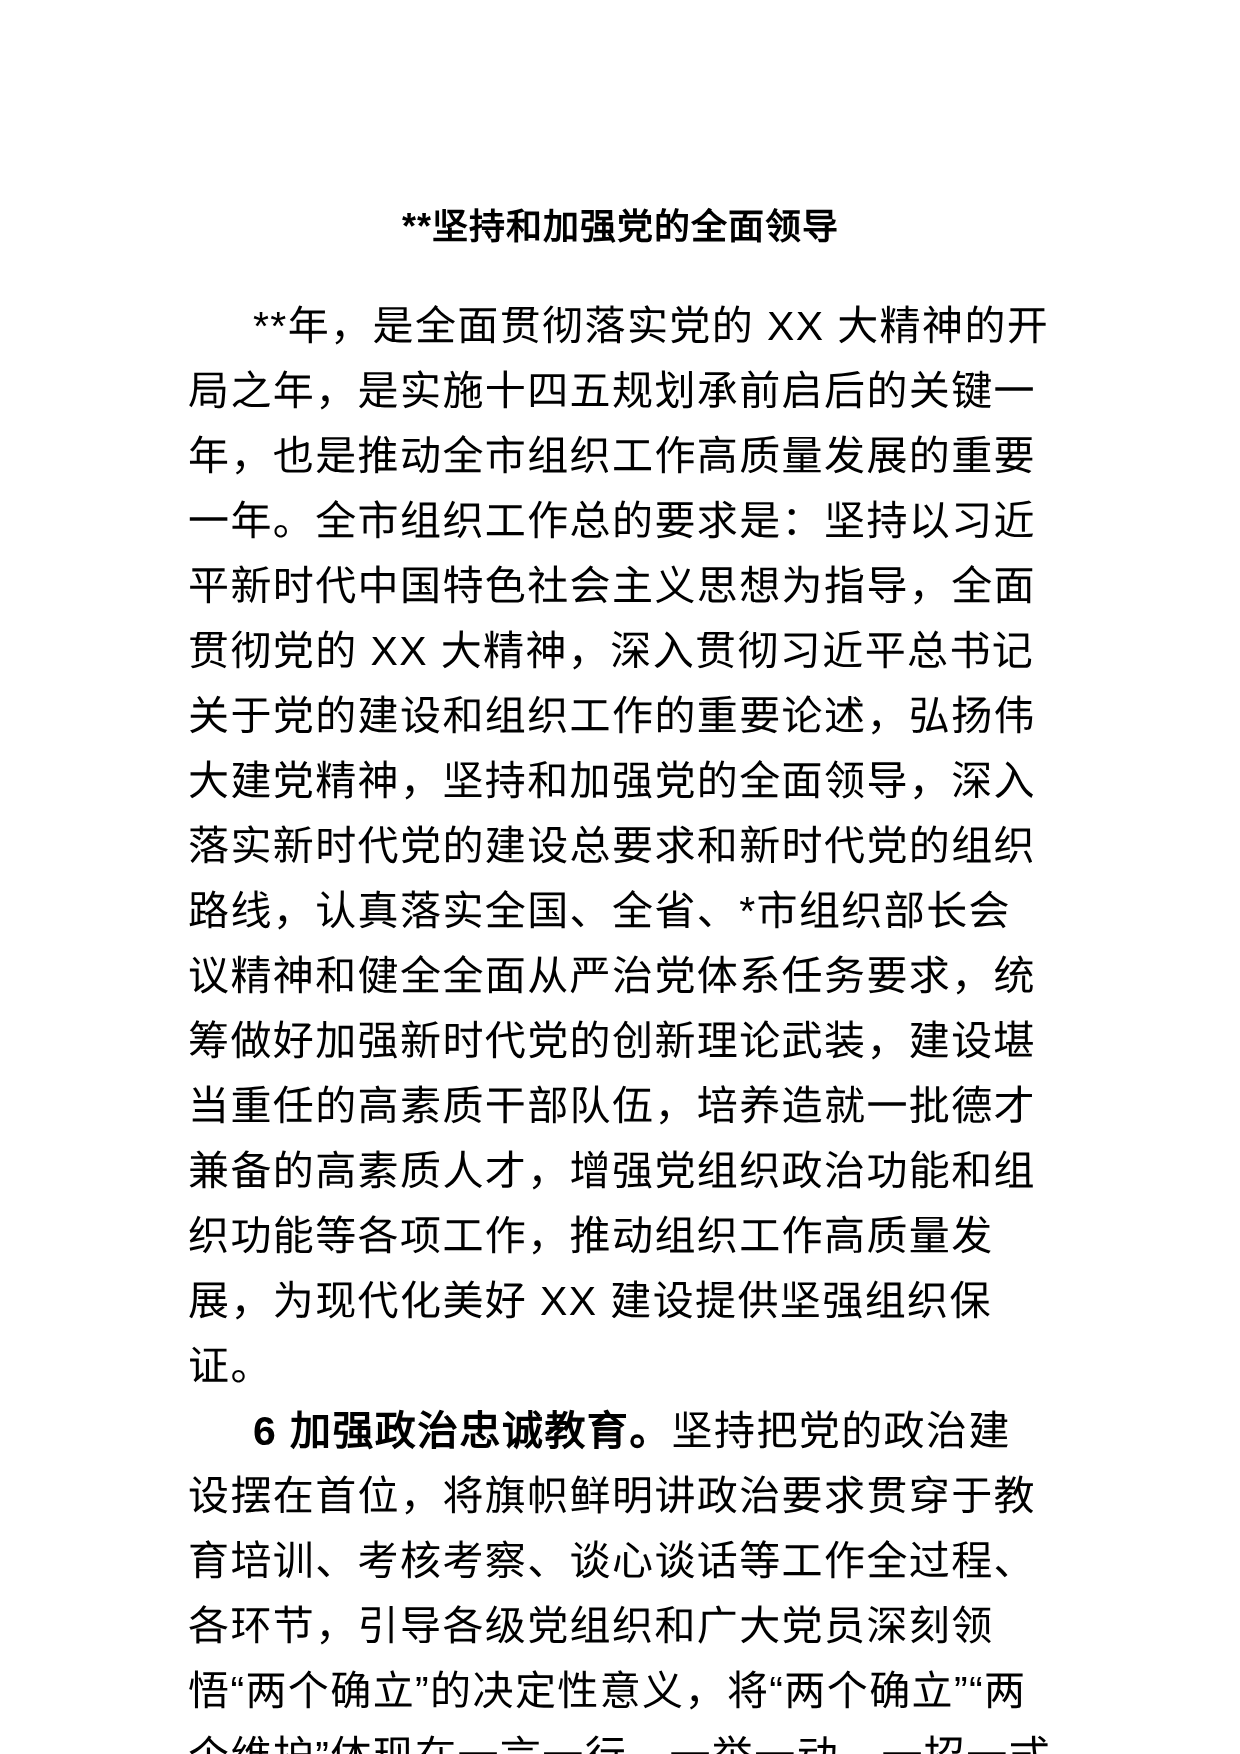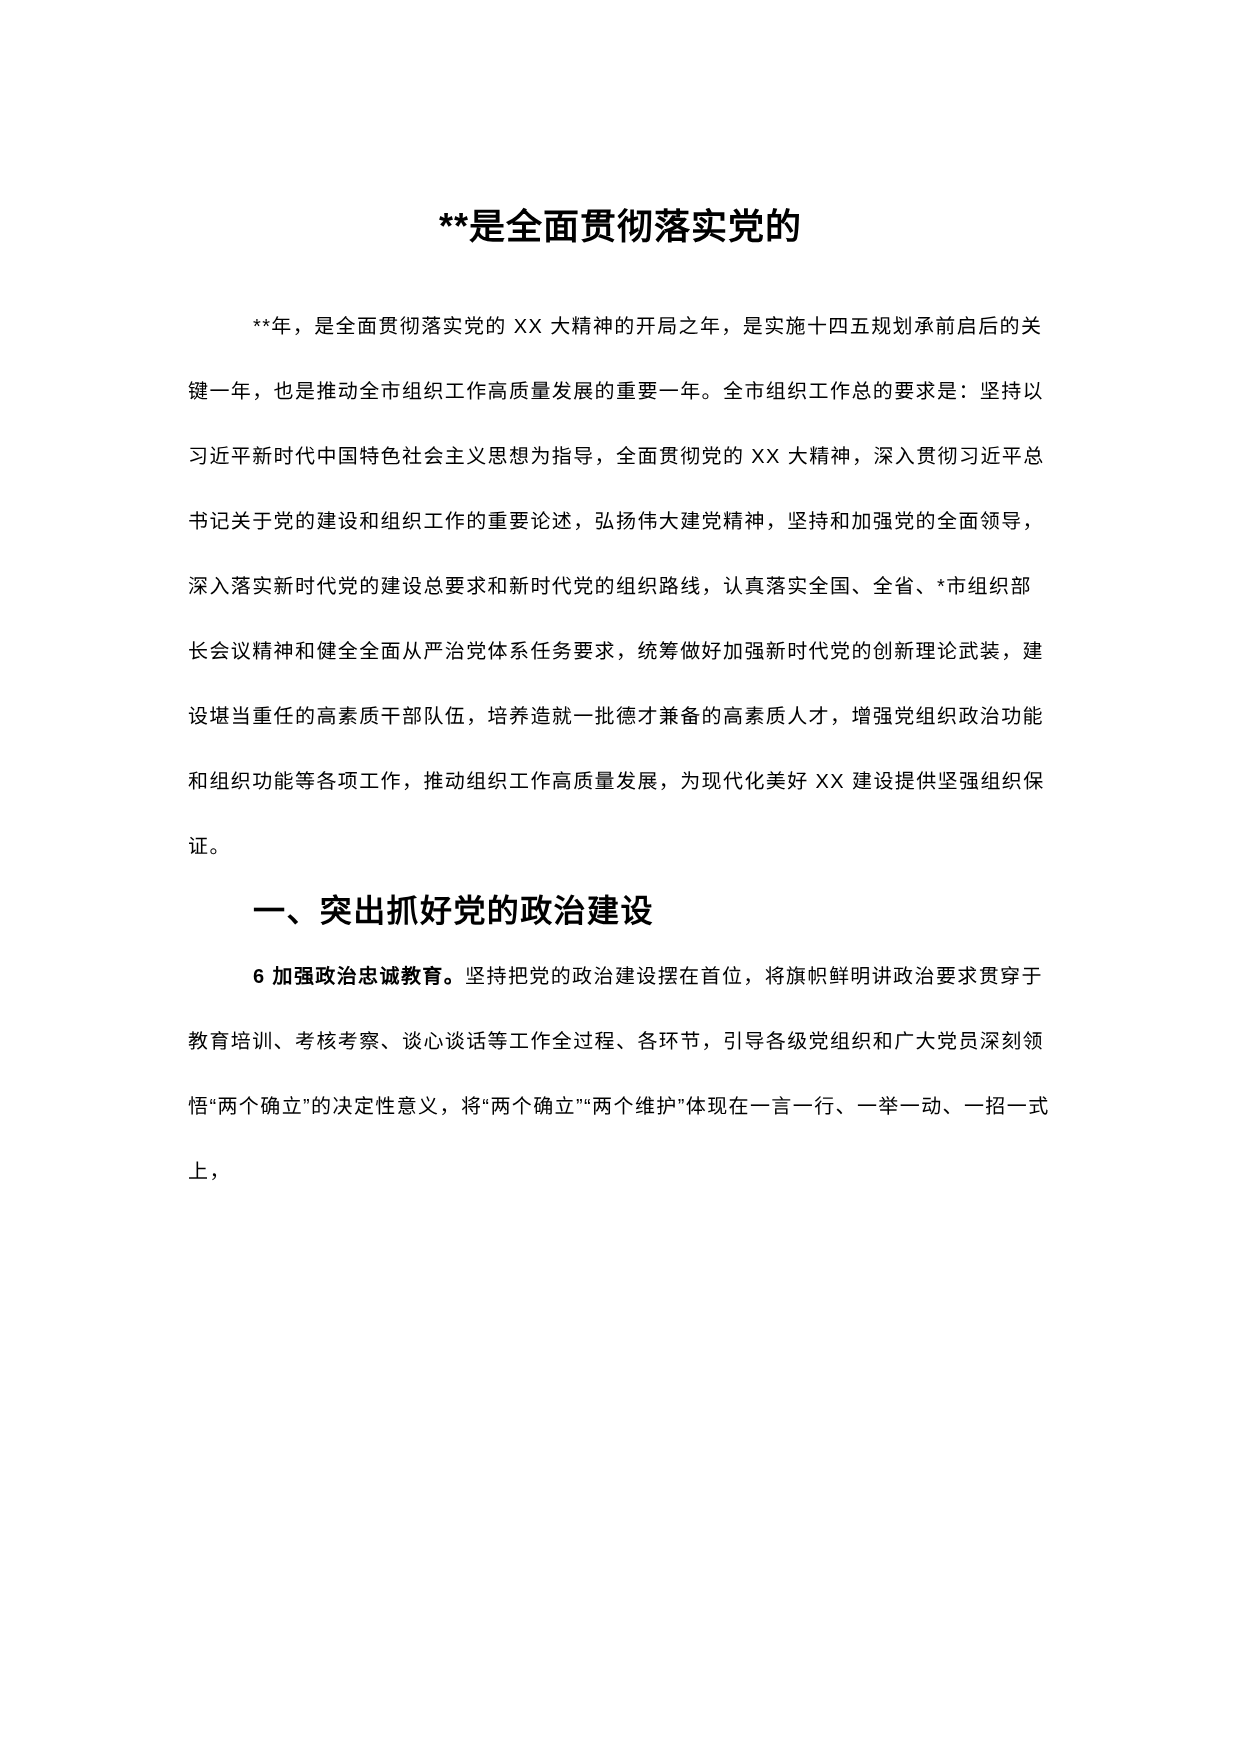--- a/index.html
+++ b/index.html
@@ -25,21 +25,21 @@
       margin: 0 0 35px 0;
       font-size: 36px;
       font-weight: bold;
       line-height: 65px;
       text-align: center;
       letter-spacing: 1px;
       white-space: nowrap;
     }
     .para {
       margin: 0;
-      font-size: 20px;
+      font-size: 41px;
       line-height: 65px;
       letter-spacing: 1.4px;
       text-align: left;
       text-indent: 65px;
       line-break: strict;
       word-break: normal;
     }
     .heading {
       margin: 0;
       font-size: 32px;
@@ -51,21 +51,20 @@
     }
     .lead {
       font-weight: bold;
     }
   </style>
 </head>
 <body>
 
 <div class="page">
   <div class="content">
-    <h1 class="doc-title">**是全面贯彻落实党的</h1>
+    <h1 class="doc-title">**坚持和加强党的全面领导</h1>
 
     <p class="para">**年，是全面贯彻落实党的 XX 大精神的开局之年，是实施十四五规划承前启后的关键一年，也是推动全市组织工作高质量发展的重要一年。全市组织工作总的要求是：坚持以习近平新时代中国特色社会主义思想为指导，全面贯彻党的 XX 大精神，深入贯彻习近平总书记关于党的建设和组织工作的重要论述，弘扬伟大建党精神，坚持和加强党的全面领导，深入落实新时代党的建设总要求和新时代党的组织路线，认真落实全国、全省、*市组织部长会议精神和健全全面从严治党体系任务要求，统筹做好加强新时代党的创新理论武装，建设堪当重任的高素质干部队伍，培养造就一批德才兼备的高素质人才，增强党组织政治功能和组织功能等各项工作，推动组织工作高质量发展，为现代化美好 XX 建设提供坚强组织保证。</p>
 
-    <h2 class="heading">一、突出抓好党的政治建设</h2>
 
     <p class="para"><span class="lead">6 加强政治忠诚教育。</span><span>坚持把党的政治建设摆在首位，将旗帜鲜明讲政治要求贯穿于教育培训、考核考察、谈心谈话等工作全过程、各环节，引导各级党组织和广大党员深刻领悟“两个确立”的决定性意义，将“两个确立”“两个维护”体现在一言一行、一举一动、一招一式上，</span></p>
   </div>
 </div>
 
 </body></html>

